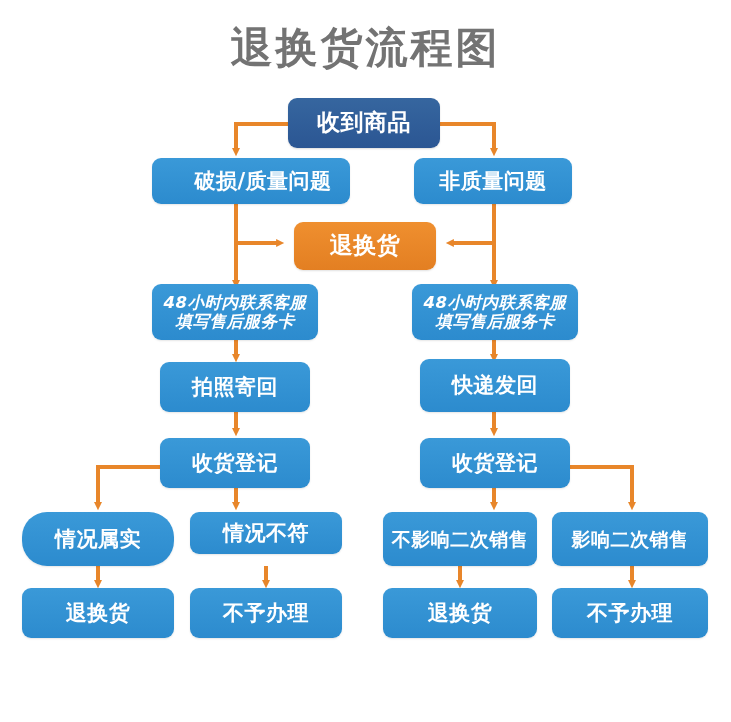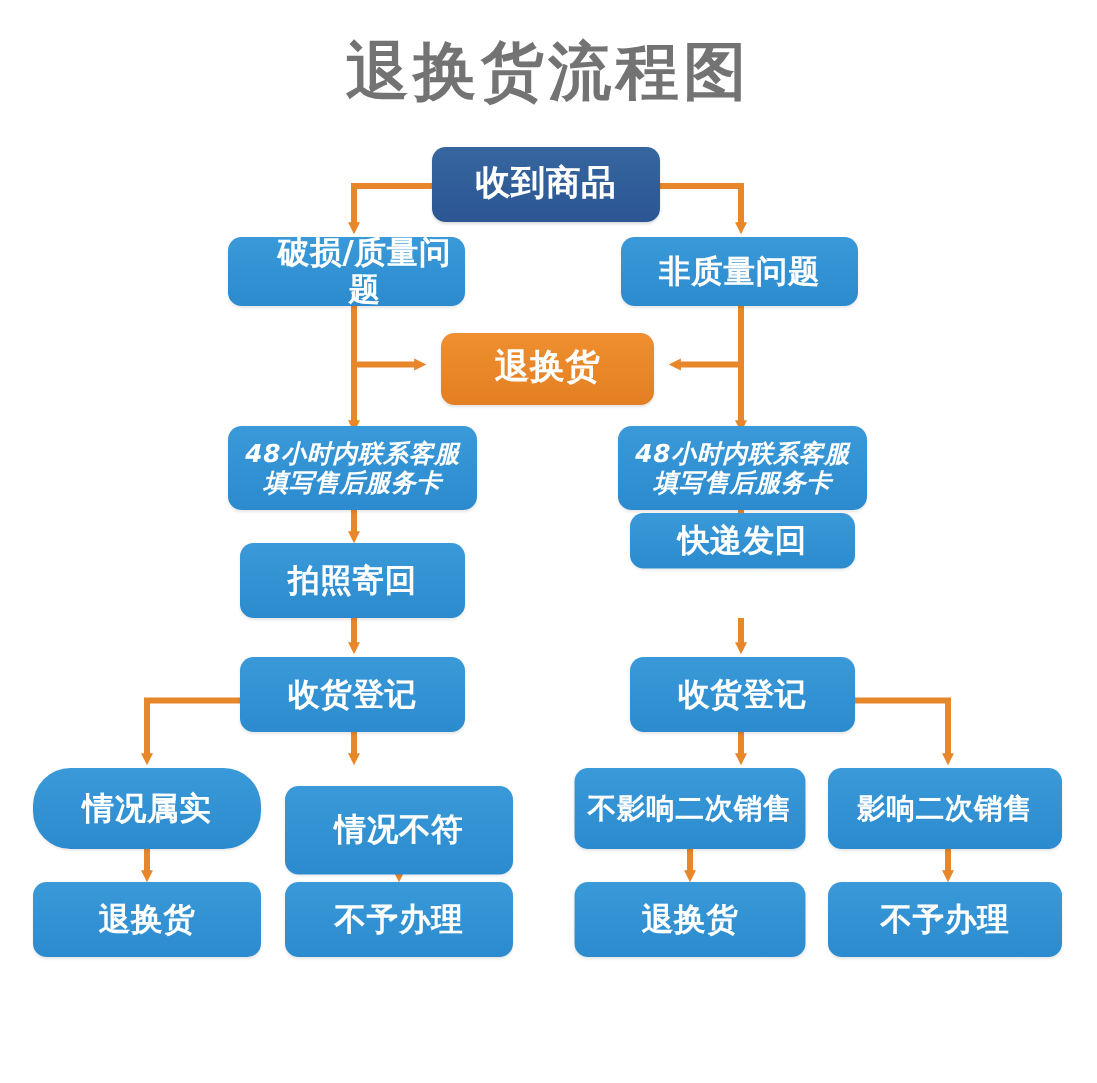--- a/index.html
+++ b/index.html
@@ -119,21 +119,21 @@
       <path d="M266,566 L266,584" marker-end="url(#ar)"></path>
       <path d="M460,566 L460,584" marker-end="url(#ar)"></path>
       <path d="M632,566 L632,584" marker-end="url(#ar)"></path>
     </g>
   </svg>
 
   <div class="node darkblue" style="left:288px; top:98px; width:152px; height:50px;">
     <span class="label fs22">收到商品</span>
   </div>
 
-  <div class="node blue" style="left:152px; top:158px; width:158px; height:46px;padding-left:24px;">
+  <div class="node blue" style="left:152px; top:158px; width:198px; height:46px;padding-left:24px;">
     <span class="label fs20">破损/质量问题</span>
   </div>
   <div class="node blue" style="left:414px; top:158px; width:158px; height:46px;">
     <span class="label fs20">非质量问题</span>
   </div>
 
   <div class="node orange" style="left:294px; top:222px; width:142px; height:48px;">
     <span class="label fs22">退换货</span>
   </div>
 
@@ -142,35 +142,35 @@
 填写售后服务卡</span>
   </div>
   <div class="node blue" style="left:412px; top:284px; width:166px; height:56px;">
     <span class="label fs17">48小时内联系客服
 填写售后服务卡</span>
   </div>
 
   <div class="node blue" style="left:160px; top:362px; width:150px; height:50px;">
     <span class="label fs20">拍照寄回</span>
   </div>
-  <div class="node blue" style="left:420px; top:342px; width:150px; height:37px;">
+  <div class="node blue" style="left:420px; top:359px; width:150px; height:53px;">
     <span class="label fs20">快递发回</span>
   </div>
 
   <div class="node blue" style="left:160px; top:438px; width:150px; height:50px;">
     <span class="label fs20">收货登记</span>
   </div>
   <div class="node blue" style="left:420px; top:438px; width:150px; height:50px;">
     <span class="label fs20">收货登记</span>
   </div>
 
   <div class="node blue" style="left:22px; top:512px; width:152px; height:54px;border-radius:25px;">
     <span class="label fs20">情况属实</span>
   </div>
-  <div class="node blue" style="left:190px; top:524px; width:152px; height:59px;">
+  <div class="node blue" style="left:190px; top:512px; width:152px; height:42px;">
     <span class="label fs20">情况不符</span>
   </div>
   <div class="node blue" style="left:383px; top:512px; width:154px; height:54px;">
     <span class="label fs19">不影响二次销售</span>
   </div>
   <div class="node blue" style="left:552px; top:512px; width:156px; height:54px;">
     <span class="label fs19">影响二次销售</span>
   </div>
 
   <div class="node blue" style="left:22px; top:588px; width:152px; height:50px;">

